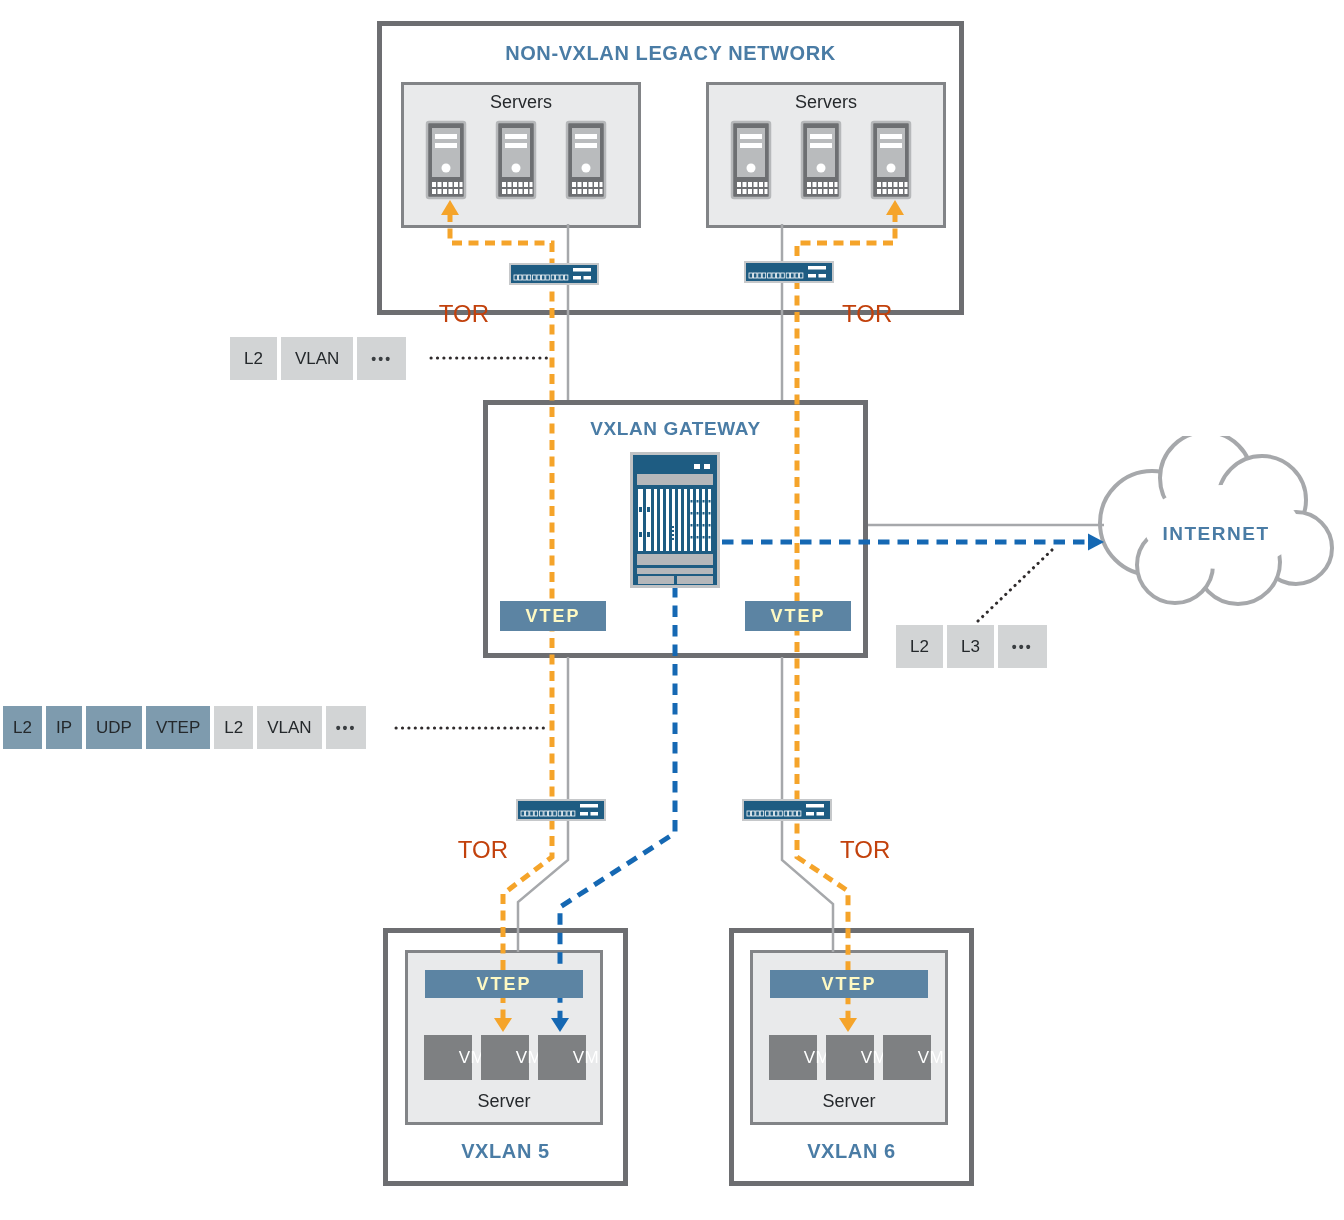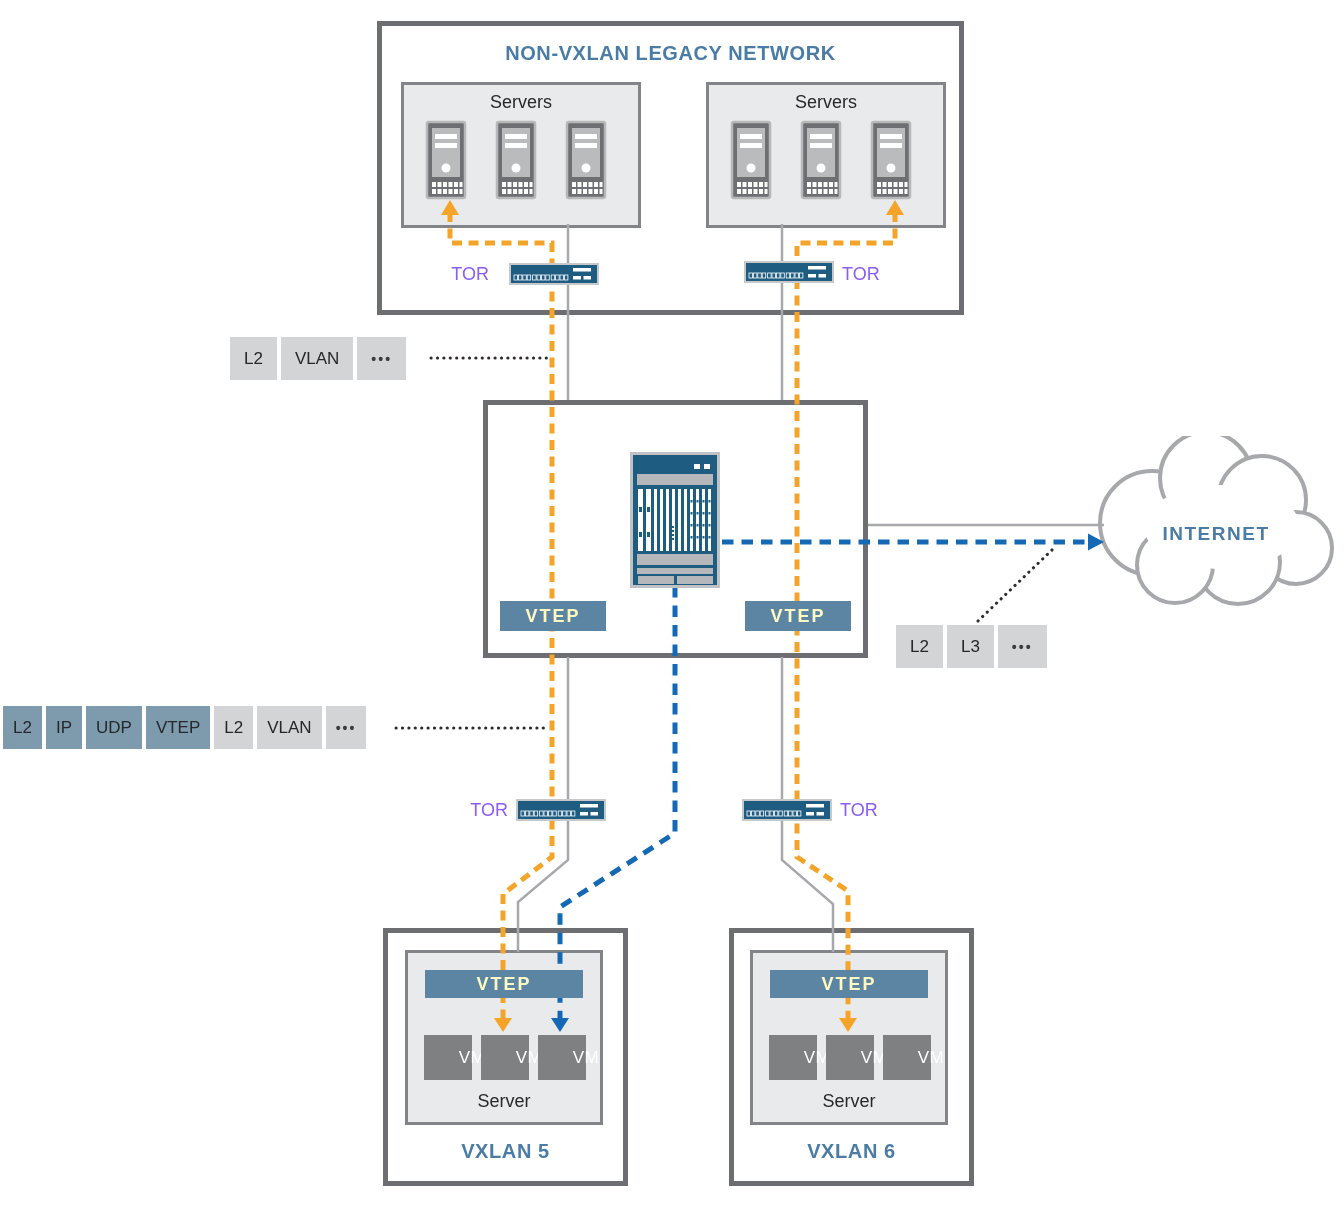--- a/index.html
+++ b/index.html
@@ -28,21 +28,21 @@
   .vm{background:var(--vm);color:#fff;font-size:17px;letter-spacing:.5px;
     display:flex;align-items:center;justify-content:center;padding-left:48px;}
 
   .prow{position:absolute;display:flex;gap:4px;z-index:5;border-radius:21px;}
   .pbox{height:43px;padding:0 10px;display:flex;align-items:center;justify-content:center;
     font-size:17px;color:var(--ink);background:var(--lgray);}
   .pbox.pad{padding:0 14px;}
   .pbox.blue{background:var(--bluebox);}
   .pbox.dots{font-size:14px;font-weight:bold;letter-spacing:2px;color:#3a3e41;}
 
-  .tor-label{position:absolute;z-index:5;font-size:18px;color:#8b5cf6;display:flex;align-items:center;}
+  .tor-label{position:absolute;z-index:5;font-size:24px;color:#c2410c;display:flex;align-items:center;margin-top:40px;}
 
   .l-orange{stroke:var(--orange);stroke-width:5;fill:none;stroke-dasharray:10 6.5;}
   .l-blue{stroke:var(--blue);stroke-width:5;fill:none;stroke-dasharray:11.5 8;}
   .l-gray{stroke:var(--linegray);stroke-width:2.5;fill:none;}
   .l-dot{stroke:#2F2B2C;stroke-width:3;fill:none;stroke-dasharray:.2 6.2;stroke-linecap:round;}
   .f-orange{fill:var(--orange);} .f-blue{fill:var(--blue);}
 </style>
 </head>
 <body>
 
@@ -237,20 +237,21 @@
           <rect x="55.4" y="12" width="3.5" height="5"></rect>
       </g>
       <rect x="64" y="5" width="18" height="3.5" fill="#fff"></rect>
       <rect x="64" y="13" width="8" height="3.5" fill="#fff"></rect>
       <rect x="74.5" y="13" width="7.5" height="3.5" fill="#fff"></rect>
     </svg>
     <div class="tor-label" style="left:460px;top:238px;width:60px;height:20px;">TOR</div>
   </div>
 
   <div class="big-box" style="left:483px;top:400px;width:385px;height:258px;background:#fff;">
+    <div class="steel-title t19" style="top:13px;">VXLAN GATEWAY</div>
     <svg class="ontop" style="left:142px;top:47px" width="90" height="136" viewBox="0 0 90 136">
       <rect x="1.5" y="1.5" width="87" height="133" fill="#1E5C82" stroke="#C0C2C4" stroke-width="3"></rect>
       <rect x="64" y="12" width="6" height="5" fill="#fff"></rect>
         <rect x="74" y="12" width="6" height="5" fill="#fff"></rect>
       <rect x="7" y="22" width="76" height="11" fill="#B5B7BA"></rect>
       <g fill="#fff">
         <rect x="8" y="37" width="5" height="62"></rect>
           <rect x="16" y="37" width="5" height="62"></rect>
         <rect x="24" y="37" width="3" height="62"></rect>
           <rect x="30" y="37" width="3" height="62"></rect>

